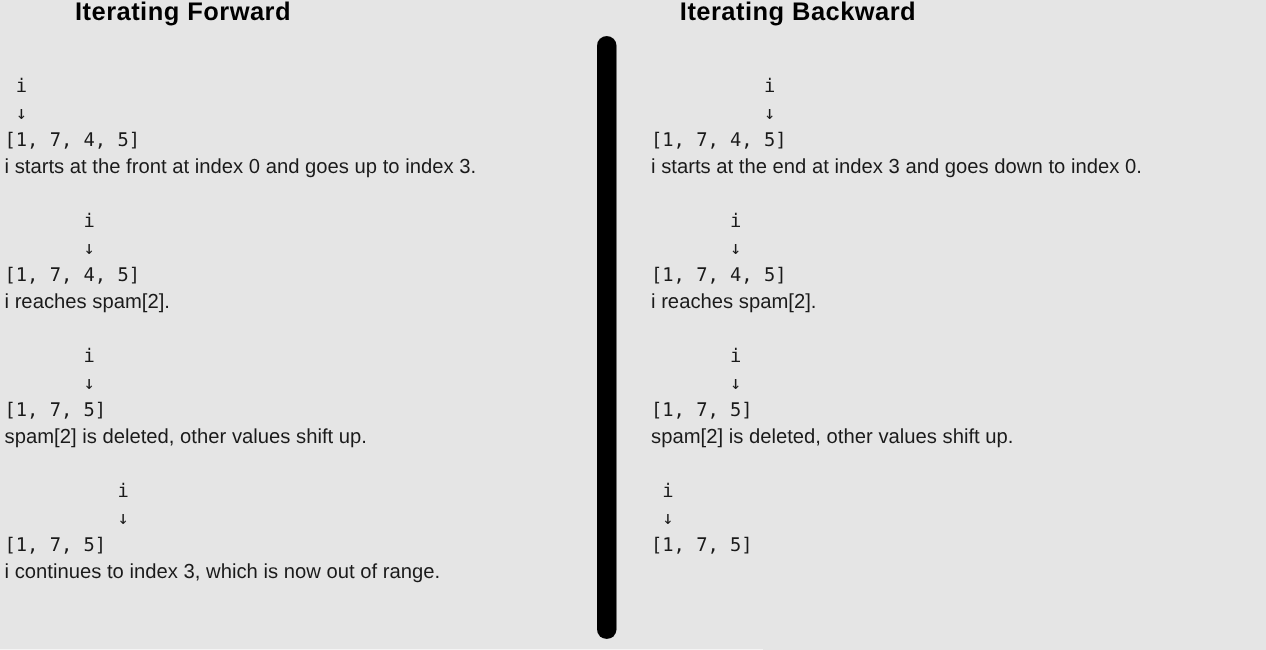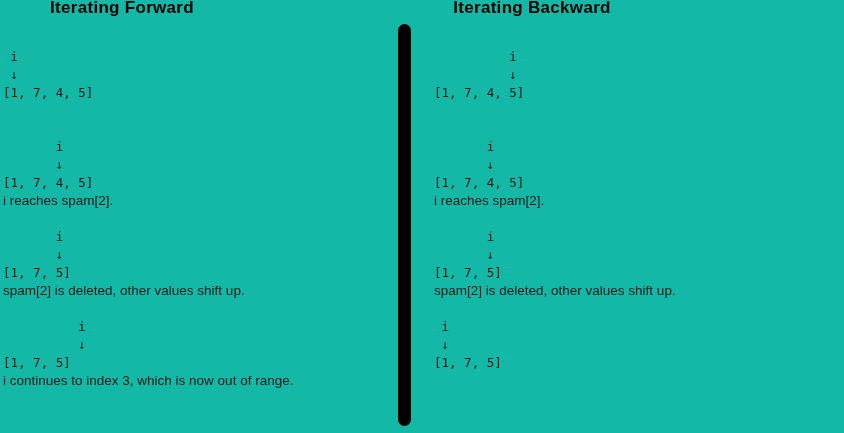--- a/index.html
+++ b/index.html
@@ -4,21 +4,21 @@
 <style>
   html, body {
     margin: 0;
     padding: 0;
     background: #ffffff;
   }
   .canvas {
     position: relative;
     width: 844px;
     height: 433px;
-    background: #14b8a6;
+    background: #e5e5e5;
     overflow: hidden;
     font-family: "Liberation Sans", sans-serif;
     color: #1a1a1a;
   }
   .col-title {
     position: absolute;
     top: -2px;
     margin: 0;
     transform: translateX(-50%);
     font-size: 17px;
@@ -70,20 +70,21 @@
 
   <h2 class="col-title title-forward">Iterating Forward</h2>
 
   <h2 class="col-title title-backward">Iterating Backward</h2>
 
   <div class="col-left">
     <div class="step step-1">
       <pre> i
  ↓
 [1, 7, 4, 5]</pre>
+      <div class="caption">i starts at the front at index 0 and goes up to index 3.</div>
     </div>
     <div class="step step-2">
       <pre>       i
        ↓
 [1, 7, 4, 5]</pre>
       <div class="caption">i reaches spam[2].</div>
     </div>
     <div class="step step-3">
       <pre>       i
        ↓
@@ -98,20 +99,21 @@
     </div>
   </div>
 
   <div class="divider"></div>
 
   <div class="col-right">
     <div class="step step-1">
       <pre>          i
           ↓
 [1, 7, 4, 5]</pre>
+      <div class="caption">i starts at the end at index 3 and goes down to index 0.</div>
     </div>
     <div class="step step-2">
       <pre>       i
        ↓
 [1, 7, 4, 5]</pre>
       <div class="caption">i reaches spam[2].</div>
     </div>
     <div class="step step-3">
       <pre>       i
        ↓

